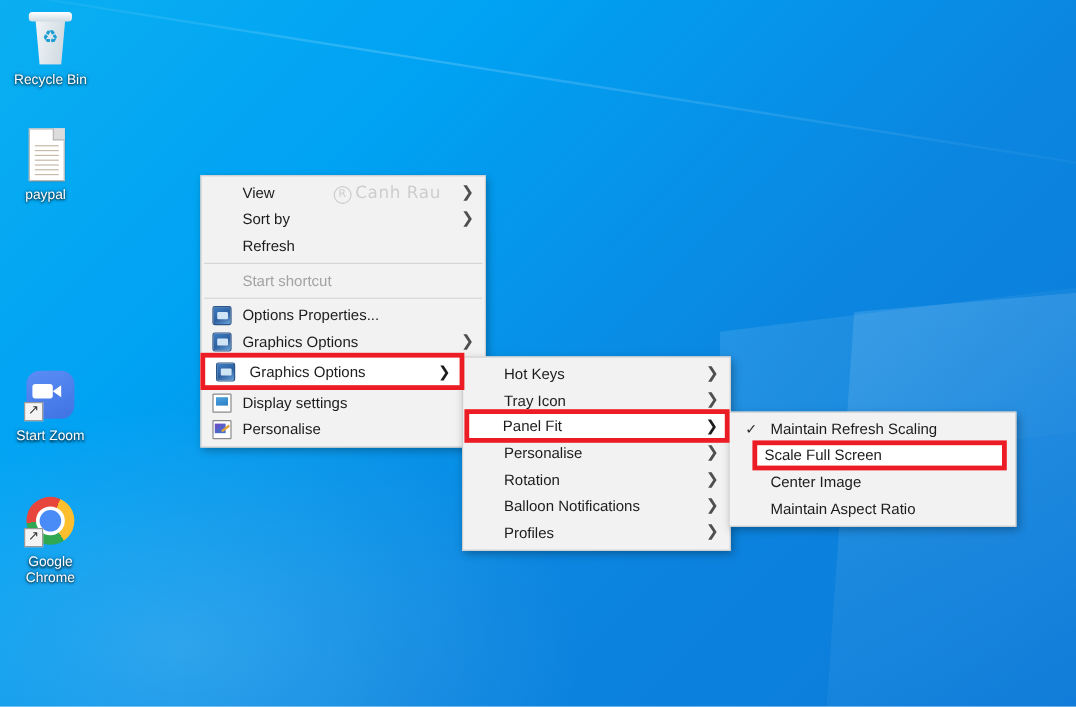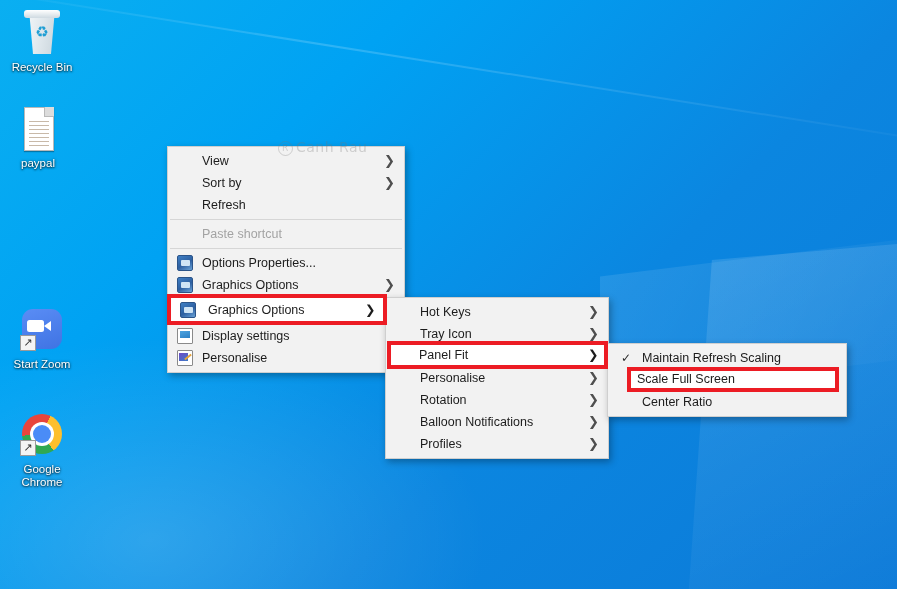--- a/index.html
+++ b/index.html
@@ -274,21 +274,21 @@
     color: #1c1c1c;
     font-size: 12.5px;
     line-height: 22px;
     white-space: nowrap;
     pointer-events: none;
   }
 
   
   .watermark {
     position: absolute;
-    left: 278px; top: 139px;
+    left: 278px; top: 153px;
     font-size: 14px;
     letter-spacing: 0.5px;
     color: rgba(120,120,120,0.30);
     font-family: "DejaVu Sans", sans-serif;
     pointer-events: none;
     white-space: nowrap;
   }
   .watermark .wm-mark {
     display: inline-block;
     width: 13px; height: 13px;
@@ -363,21 +363,21 @@
     </div>
     <div class="menu-item">
       <span>Sort by</span>
       <span class="arrow">❯</span>
     </div>
     <div class="menu-item">
       <span>Refresh</span>
     </div>
     <div class="menu-sep"></div>
     <div class="menu-item disabled">
-      <span>Paste shortcut</span>
+      <span>Start shortcut</span>
     </div>
     <div class="menu-sep"></div>
     <div class="menu-item">
       <span class="mi-icon ico-gfx"></span>
       <span>Options Properties...</span>
     </div>
     <div class="menu-item">
       <span class="mi-icon ico-gfx"></span>
       <span>Graphics Options</span>
       <span class="arrow">❯</span>
@@ -430,21 +430,24 @@
 
   <div class="menu" id="menu-panel-fit">
     <div class="menu-item">
       <span class="check">✓</span>
       <span>Maintain Refresh Scaling</span>
     </div>
     <div class="menu-item">
       <span>Scale Full Screen</span>
     </div>
     <div class="menu-item">
-      <span>Center Ratio</span>
+      <span>Center Image</span>
+    </div>
+    <div class="menu-item">
+      <span>Maintain Aspect Ratio</span>
     </div>
   </div>
 
   <div class="red-box filled" id="red-graphics-options"></div>
   <div class="hl-text" style="left:208px; top:299px;">Graphics Options</div>
   <div class="hl-text" style="left:180px; top:299px; width:16px; height:16px;">
     <span class="mi-icon ico-gfx" style="left:0; top:3px;"></span>
   </div>
   <div class="hl-text" style="left:365px; top:299px;">❯</div>
 

